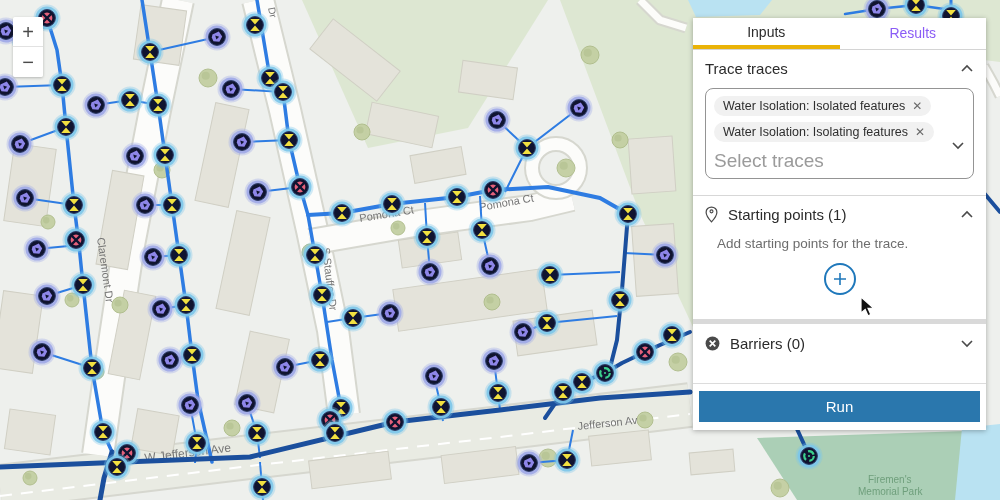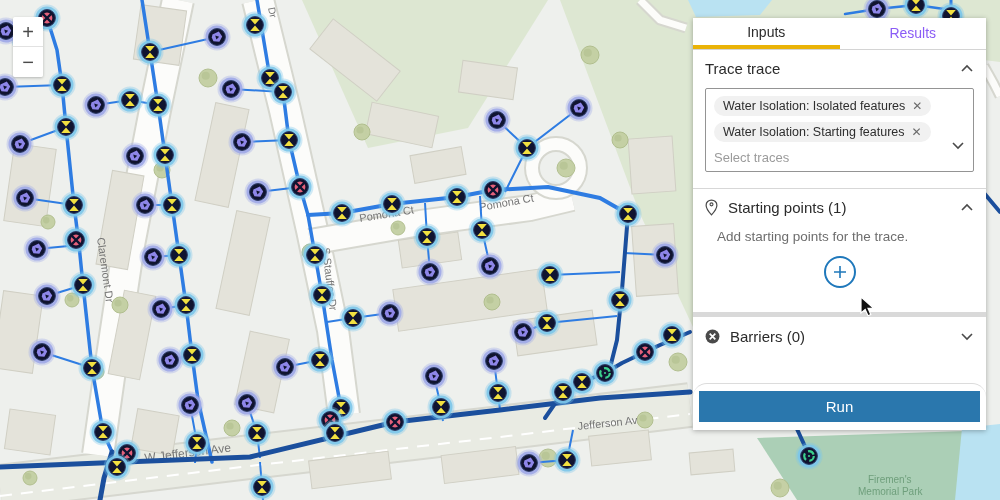--- a/index.html
+++ b/index.html
@@ -16,33 +16,33 @@
   
   .panel { position:absolute; left:693px; top:18px; width:293px; height:412px; background:#fff; box-shadow:0 1px 5px rgba(0,0,0,.3); display:flex; flex-direction:column; }
   .tabs { display:flex; height:31px; flex:none; }
   .tab { flex:1; display:flex; align-items:center; justify-content:center; font-size:14px; color:#8b5cf6; cursor:pointer; border-bottom:2px solid transparent; }
   .tab.active { color:#2b2b2b; border-bottom:4px solid #eab308; }
   .tabs-divider { height:1px; background:#d4d4d4; flex:none; }
   .section { padding:10px 12px; }
   .sec-head { display:flex; align-items:center; font-size:15px; color:#2b2b2b; }
   .sec-head .grow { flex:1; }
   .chev { width:14px; height:9px; flex:none; cursor:pointer; }
-  .tracebox { position:relative; margin-top:11px; border:1px solid #949494; border-radius:2px; padding:7px 26px 6px 8px; }
+  .tracebox { position:relative; margin-top:11px; border:1px solid #949494; border-radius:8px; padding:7px 26px 6px 8px; }
   .chip { display:inline-flex; align-items:center; gap:7px; background:#f1f1f1; border-radius:12px; padding:3px 9px; font-size:12.5px; color:#2e2e2e; margin-bottom:6px; white-space:nowrap; }
   .chip .x { color:#6a6a6a; font-size:12px; cursor:pointer; line-height:1; }
   .tracebox .boxchev { position:absolute; right:8px; top:52px; }
-  .placeholder { font-size:13px; color:#9b9b9b; margin-top:2px; }
+  .placeholder { font-size:19px; color:#9b9b9b; margin-top:2px; }
   .thin-div { height:1px; background:#d7d7d7; }
   .thick-div { height:5px; background:#d9d9d9; }
   .sp-icon { width:13px; height:17px; margin-right:10px; flex:none; }
   .bar-icon { width:15px; height:15px; margin-right:10px; flex:none; }
   .sp-desc { font-size:13.5px; color:#6d6d6d; margin:13px 0 2px 12px; }
   .addwrap { display:flex; justify-content:center; padding:10px 0 14px 0; }
   .addbtn { width:32px; height:32px; border-radius:50%; border:2px solid #1f78bb; background:#fff; color:#1f78bb; cursor:pointer; display:flex; align-items:center; justify-content:center; }
-  .runwrap { margin-top:auto; padding:7px 6px 8px 6px;border-radius:14px; }
+  .runwrap { margin-top:auto; padding:7px 6px 8px 6px; }
   .runbtn { width:100%; height:31px; background:#2a77ad; color:#fff; border:none; font-size:15px; font-family:"Liberation Sans",sans-serif; cursor:pointer; }
   .cursor { position:absolute; left:860px; top:296px; width:16px; height:22px; }
   .barriers-row { padding:11px 12px;text-align:right; }
 </style>
 </head>
 <body>
 
 <div class="app">
 
   <svg id="map-svg" width="1000" height="500">
@@ -775,33 +775,33 @@
 
   <div class="panel">
     <div class="tabs">
       <div class="tab active">Inputs</div>
       <div class="tab">Results</div>
     </div>
     <div class="tabs-divider"></div>
 
     <div class="section">
       <div class="sec-head">
-        <span>Trace trace</span>
+        <span>Trace traces</span>
         <span class="grow"></span>
         <svg class="chev" viewBox="0 0 14 9">
             <path d="M2 7 L7 2 L12 7" fill="none" stroke="#4a4a4a" stroke-width="1.6"></path>
           </svg>
       </div>
       <div class="tracebox">
         <div class="chip">
           <span>Water Isolation: Isolated features</span>
           <span class="x">✕</span>
         </div>
         <div class="chip">
-          <span>Water Isolation: Starting features</span>
+          <span>Water Isolation: Isolating features</span>
           <span class="x">✕</span>
         </div>
         <svg class="chev boxchev" viewBox="0 0 14 9">
             <path d="M2 2 L7 7 L12 2" fill="none" stroke="#4a4a4a" stroke-width="1.6"></path>
           </svg>
         <div class="placeholder">Select traces</div>
       </div>
     </div>
 
     <div class="thin-div" style="margin-top:6px;"></div>

